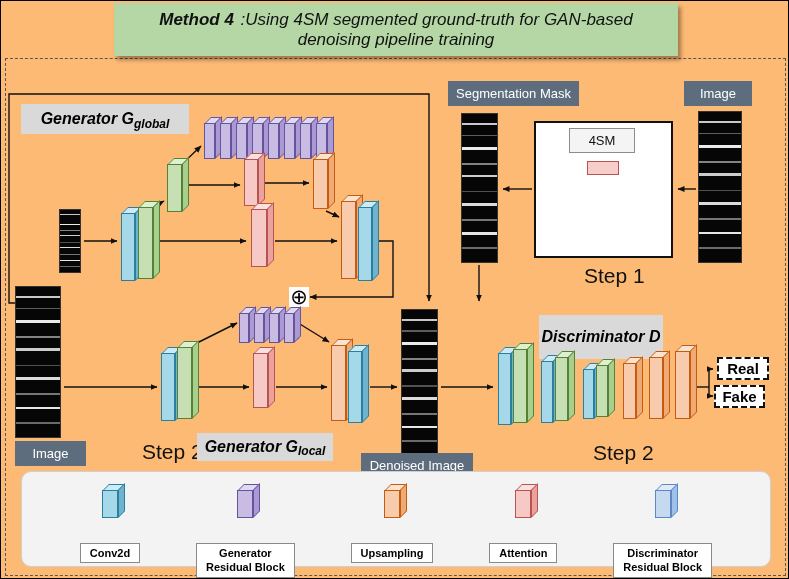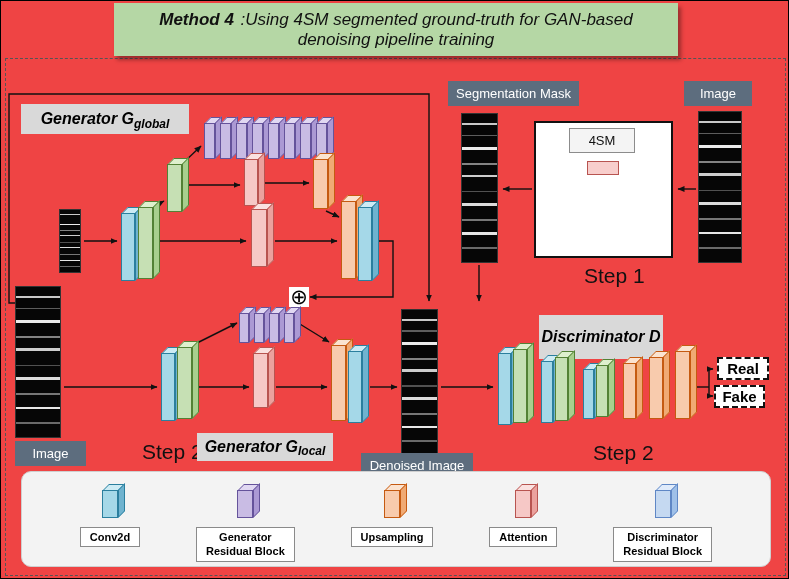--- a/index.html
+++ b/index.html
@@ -1,17 +1,17 @@
 <!DOCTYPE html>
 <html><head>
 <meta charset="utf-8">
 <style>
   * { box-sizing: border-box; margin: 0; padding: 0; }
   html,body { background:#ffffff; font-family:"Liberation Sans", sans-serif; }
-  #canvas { position:relative; width:789px; height:579px; background:#ef4444; overflow:hidden; border:1px solid #000; }
+  #canvas { position:relative; width:789px; height:579px; background:#fdba74; overflow:hidden; border:1px solid #000; }
 
   .title-banner { position:absolute; left:113px; top:2px; width:564px; height:53px; background:#b5d7a5;
     display:flex; align-items:center; justify-content:center; text-align:center;
     font-style:italic; font-size:17px; color:#111; padding:0 26px; box-shadow:3px 4px 4px rgba(0,0,0,.35); }
   .title-banner b { margin-right:2px; }
 
   .frame { position:absolute; left:4px; top:57px; width:781px; height:518px; border:1px dashed #555; }
 
   .dark-label { position:absolute; background:#5d6d7e; color:#fff; font-size:13px;
     display:flex; align-items:center; justify-content:center; }
@@ -58,21 +58,21 @@
 
   .rf-box { position:absolute; border:2px dashed #111; background:#fff; font-weight:bold; font-size:15px; color:#000;
     display:flex; align-items:center; justify-content:center; }
 
   .plus-sign { position:absolute; left:288px; top:286px; width:20px; height:20px; background:#fff;
     font-size:21px; line-height:20px; text-align:center; color:#000; }
 
   .legend { position:absolute; left:20px; top:470px; width:750px; height:96px; background:#f3f3f3;
     border:1px solid #cfcfcf; border-radius:10px; display:flex; align-items:flex-start;
     justify-content:space-around; padding:12px 30px 0 30px; }
-  .legend-item { display:flex; flex-direction:column; align-items:center; gap:9px; }
+  .legend-item { display:flex; flex-direction:column; align-items:center; gap:25px; }
   .legend-label { background:#fff; border:1px solid #8a8a8a; padding:2px 9px; font-size:11px; font-weight:bold;
     text-align:center; line-height:1.3; color:#000; }
   .legend-label span { display:block; }
   .legend-label span:empty { display:none; }
 
   svg.overlay { position:absolute; left:0; top:0; width:789px; height:579px; pointer-events:none; }
 </style>
 </head>
 <body>
 

